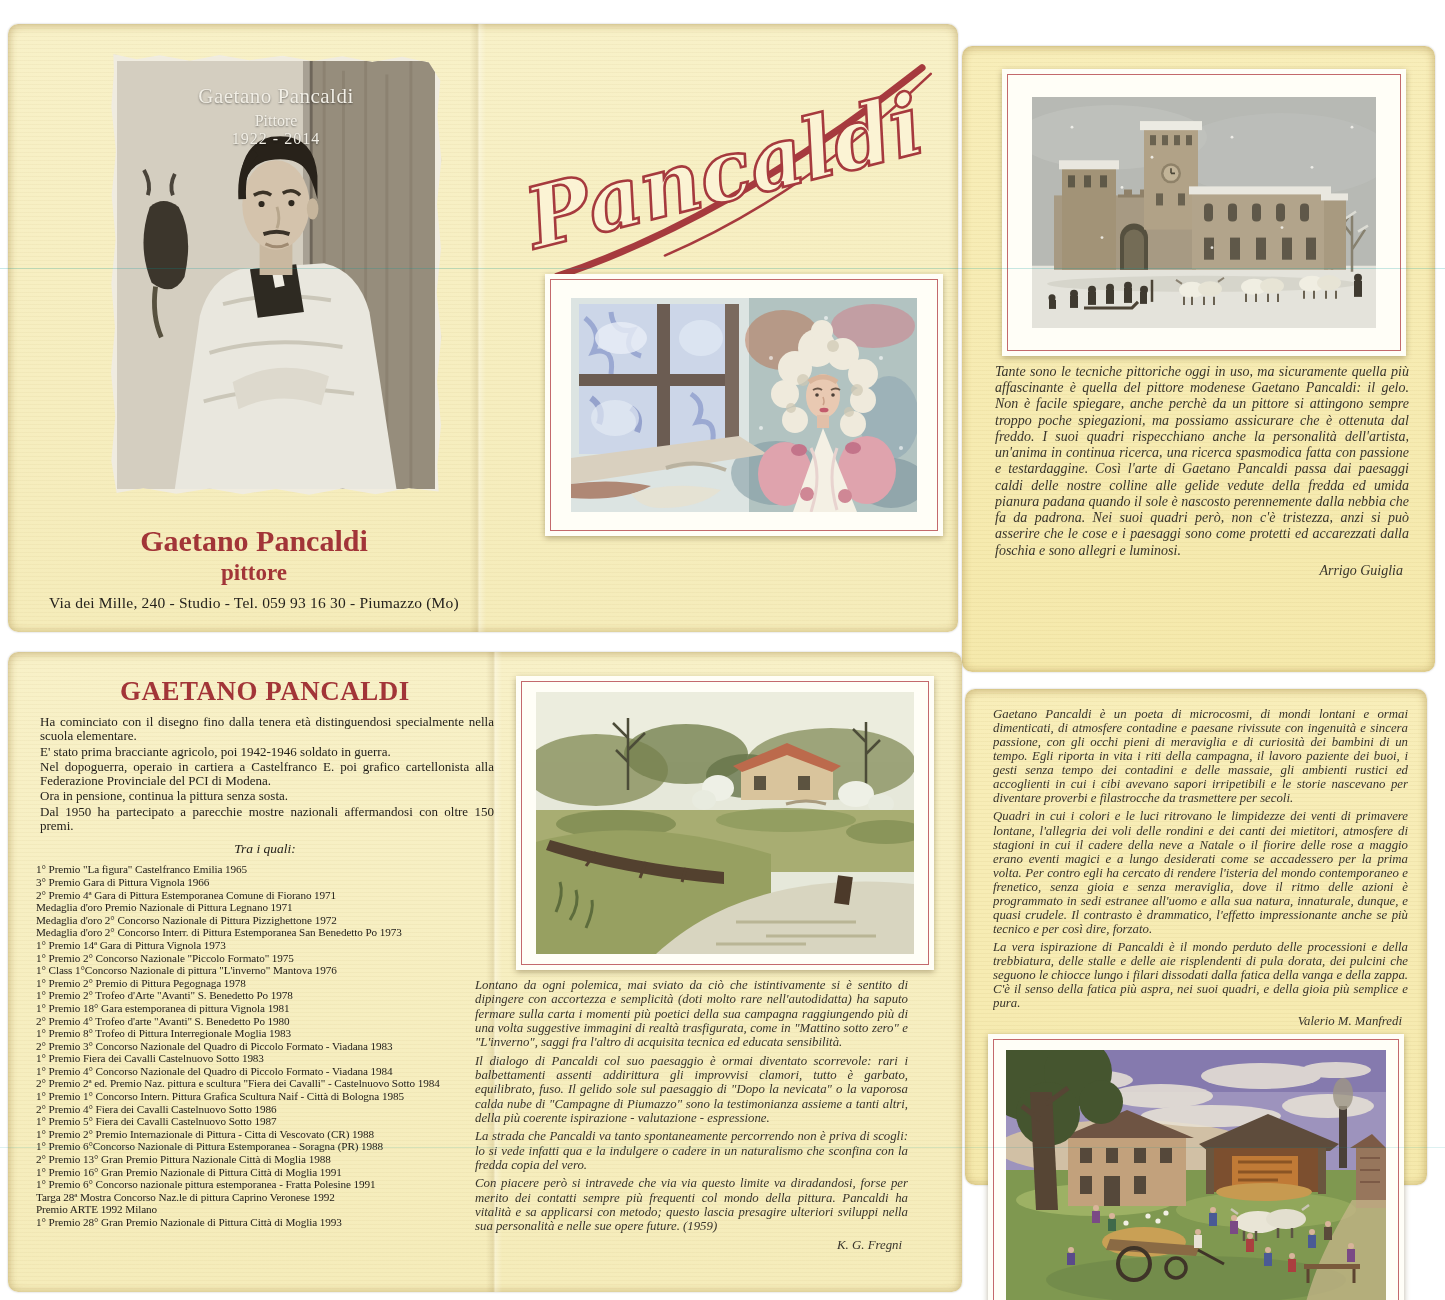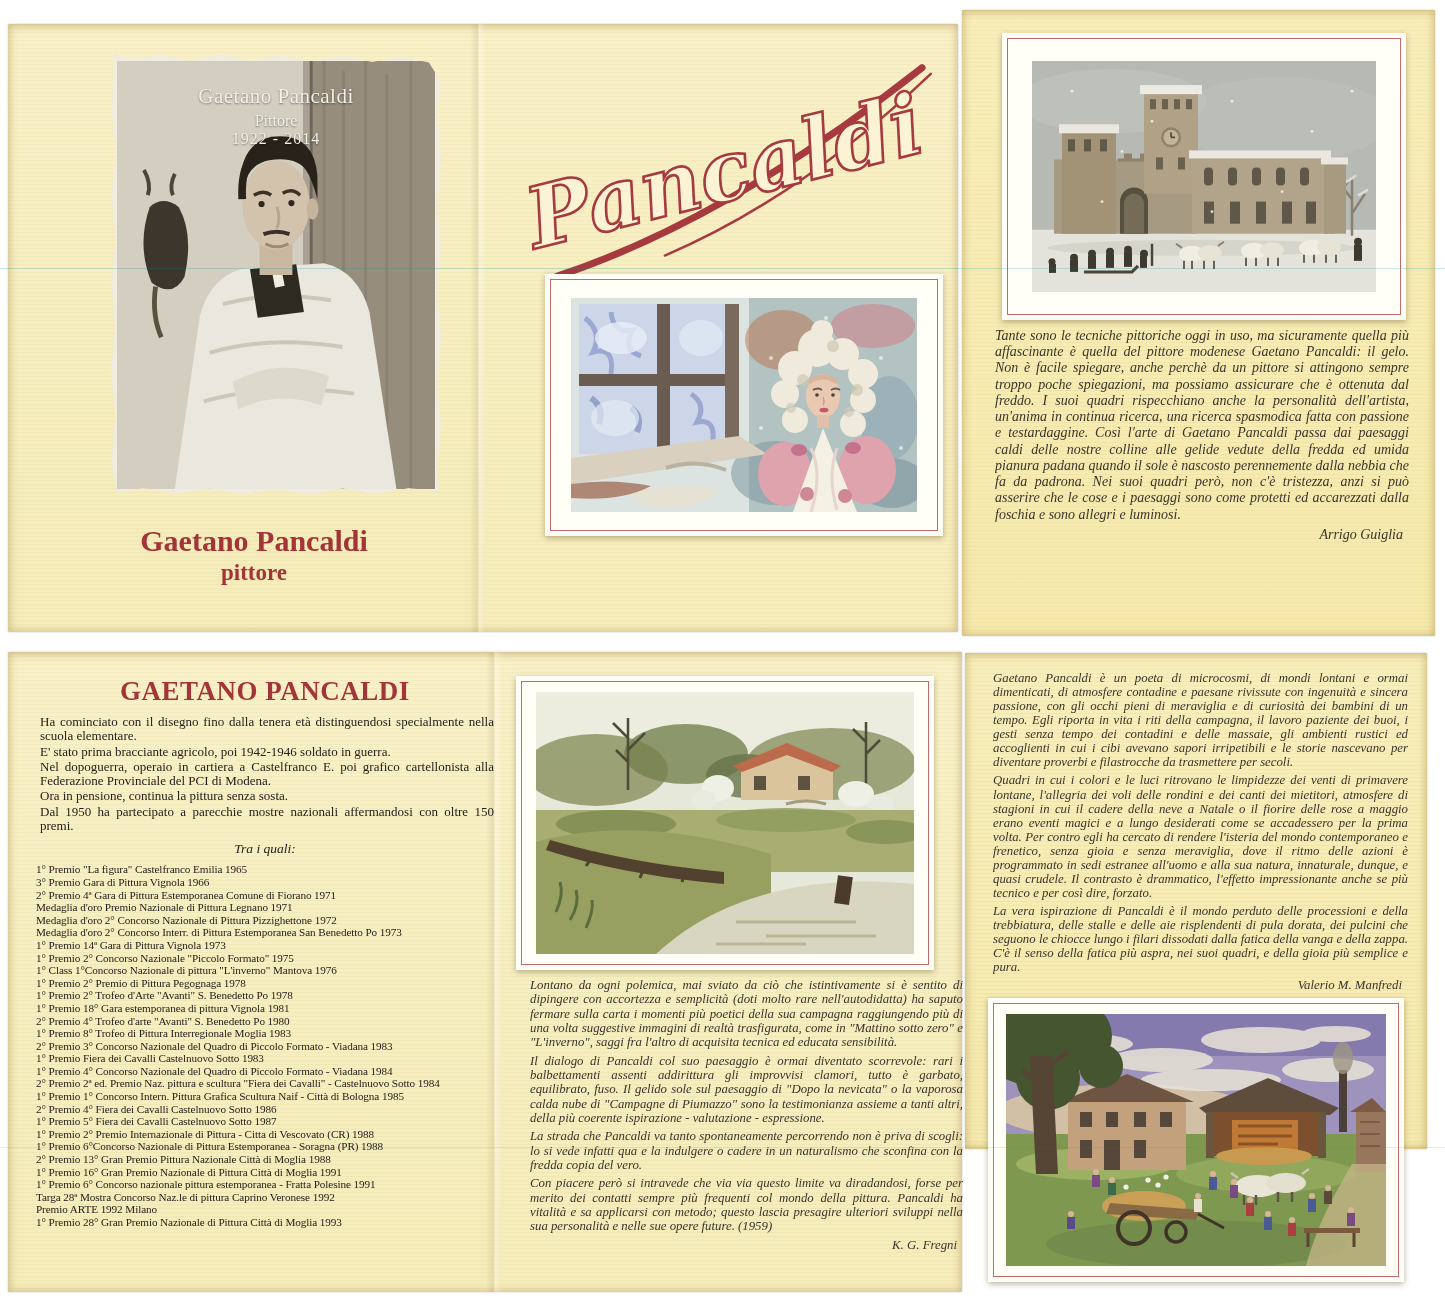--- a/index.html
+++ b/index.html
@@ -1,26 +1,26 @@
 <!DOCTYPE html>
 <html lang="it"><head>
 <meta charset="utf-8">
 <style>
   html,body{margin:0;padding:0;background:#ffffff;}
   #page{position:relative;width:1445px;height:1300px;background:#ffffff;overflow:hidden;
         font-family:"Liberation Serif",serif;}
-  .panel{position:absolute;border-radius:1px;
+  .panel{position:absolute;border-radius:10px;
     background:
       repeating-linear-gradient(180deg, rgba(150,120,50,.05) 0 1px, rgba(0,0,0,0) 1px 4px),
       linear-gradient(#f8f1c8,#f5ecba);
     box-shadow: inset 0 2px 8px rgba(160,130,60,.28), inset 2px 0 8px rgba(160,130,60,.18),
                 inset -2px 0 8px rgba(160,130,60,.18), 0 0 2px rgba(0,0,0,.25);}
   .panel.yellow{background:
       repeating-linear-gradient(180deg, rgba(150,120,40,.06) 0 1px, rgba(0,0,0,0) 1px 4px),
-      linear-gradient(#f8eeba,#f5e9ac);}
+      linear-gradient(#f8eeba,#f5e9ac); margin-top: 36px;}
   .fold{position:absolute;top:0;bottom:0;width:16px;pointer-events:none;
     background:linear-gradient(90deg, rgba(120,90,40,0), rgba(120,90,40,.13) 45%, rgba(255,255,255,.3) 58%, rgba(120,90,40,0));}
   .artifact{position:absolute;left:0;width:1445px;height:1px;background:rgba(0,150,150,.22);pointer-events:none;}
 
   
   .photo{position:absolute;left:102px;top:30px;width:332px;height:442px;background:#f0ece0;
     padding:7px;box-sizing:border-box;
     clip-path:polygon(1% 0%,8% 1.2%,15% .3%,24% 1.5%,33% .2%,42% 1.4%,52% .4%,61% 1.6%,70% .5%,79% 1.8%,88% .6%,96% 1.9%,99.5% 6%,98.6% 14%,99.8% 24%,98.5% 34%,99.7% 44%,98.4% 54%,99.8% 64%,98.5% 74%,99.7% 84%,98.6% 93%,99% 99%,90% 98.2%,80% 99.6%,70% 98.3%,60% 99.7%,50% 98.4%,40% 99.6%,30% 98.3%,20% 99.5%,10% 98.2%,2% 99.3%,.4% 92%,1.6% 82%,.3% 72%,1.5% 62%,.4% 52%,1.7% 42%,.5% 32%,1.8% 22%,.4% 12%,1.2% 4%);
     box-shadow:0 2px 6px rgba(90,70,30,.35);}
   .photo svg{display:block;width:100%;height:100%;}
@@ -94,20 +94,21 @@
       <div class="photo-caption">
         <div class="pc-name">Gaetano Pancaldi</div>
         <div class="pc-title">Pittore</div>
         <div class="pc-years">1922 - 2014</div>
       </div>
     </div>
 
     <div class="nameblock">
       <div class="nb-name">Gaetano Pancaldi</div>
       <div class="nb-role">pittore</div>
+      <div class="nb-addr">Via dei Mille, 240 - Studio - Tel. 059 93 16 30 - Piumazzo (Mo)</div>
     </div>
 
     <div class="signature">
       <svg viewBox="0 0 462 220" preserveAspectRatio="xMidYMid meet">
         <g transform="rotate(-14 231 110)">
           <path d="M40 172 C 150 164, 290 128, 445 58" stroke="#a63a3e" stroke-width="7" fill="none" stroke-linecap="round"></path>
           <path d="M150 178 C 250 162, 350 124, 452 66" stroke="#a63a3e" stroke-width="2.5" fill="none" stroke-linecap="round"></path>
           <path d="M398 34 l14 -8" stroke="#a63a3e" stroke-width="4" stroke-linecap="round"></path>
           <text x="26" y="140" font-family="DejaVu Serif, serif" font-style="italic" font-weight="bold" font-size="84" fill="#fbf3d4" stroke="#a63a3e" stroke-width="2.6">Pancaldi</text>
         </g>
@@ -370,21 +371,21 @@
           <path d="M200 230 h120 M230 244 h110 M180 252 h90" stroke="#aca884" stroke-width="3" opacity=".7"></path>
           <path d="M14 148 C 70 164 125 174 188 180 L188 192 C 120 186 58 174 10 158 Z" fill="#53412f"></path>
           <path d="M60 160 l-10 14 M110 170 l-6 16 M150 176 l-4 14" stroke="#53412f" stroke-width="3" fill="none"></path>
           <rect x="300" y="184" width="15" height="28" fill="#4c3a2a" transform="rotate(8 307 198)"></rect>
           <path d="M20 220 q8 -18 4 -30 M34 228 q10 -16 6 -30 M50 236 q8 -18 6 -28" stroke="#5d6c3c" stroke-width="3" fill="none"></path>
           <path d="M250 112 q20 -6 40 0" stroke="#8d7a58" stroke-width="3" fill="none" opacity=".7"></path>
         </svg>
       </div>
     </div>
 
-    <div class="itblock" style="left:522px;top:326px;width:433px;height:308px;font-size:12.8px;line-height:1.12;">
+    <div class="itblock" style="left:467px;top:326px;width:433px;height:308px;font-size:12.8px;line-height:1.12;">
       <p>Lontano da ogni polemica, mai sviato da ciò che istintivamente si è sentito di dipingere con accortezza e semplicità (doti molto rare nell'autodidatta) ha saputo fermare sulla carta i momenti più poetici della sua campagna raggiungendo più di una volta suggestive immagini di realtà trasfigurata, come in "Mattino sotto zero" e "L'inverno", saggi fra l'altro di acquisita tecnica ed educata sensibilità.</p>
       <p>Il dialogo di Pancaldi col suo paesaggio è ormai diventato scorrevole: rari i balbettamenti assenti addirittura gli improvvisi clamori, tutto è garbato, equilibrato, fuso. Il gelido sole sul paesaggio di "Dopo la nevicata" o la vaporosa calda nube di "Campagne di Piumazzo" sono la testimonianza assieme a tanti altri, della più coerente ispirazione - valutazione - espressione.</p>
       <p>La strada che Pancaldi va tanto spontaneamente percorrendo non è priva di scogli: lo si vede infatti qua e la indulgere o cadere in un naturalismo che sconfina con la fredda copia del vero.</p>
       <p>Con piacere però si intravede che via via questo limite va diradandosi, forse per merito dei contatti sempre più frequenti col mondo della pittura. Pancaldi ha vitalità e sa applicarsi con metodo; questo lascia presagire ulteriori sviluppi nella sua personalità e nelle sue opere future. (1959)</p>
       <div class="author">K. G. Fregni</div>
     </div>
   </div>
 
   <div class="panel yellow" style="left:965px;top:653px;width:462px;height:496px;">
 

